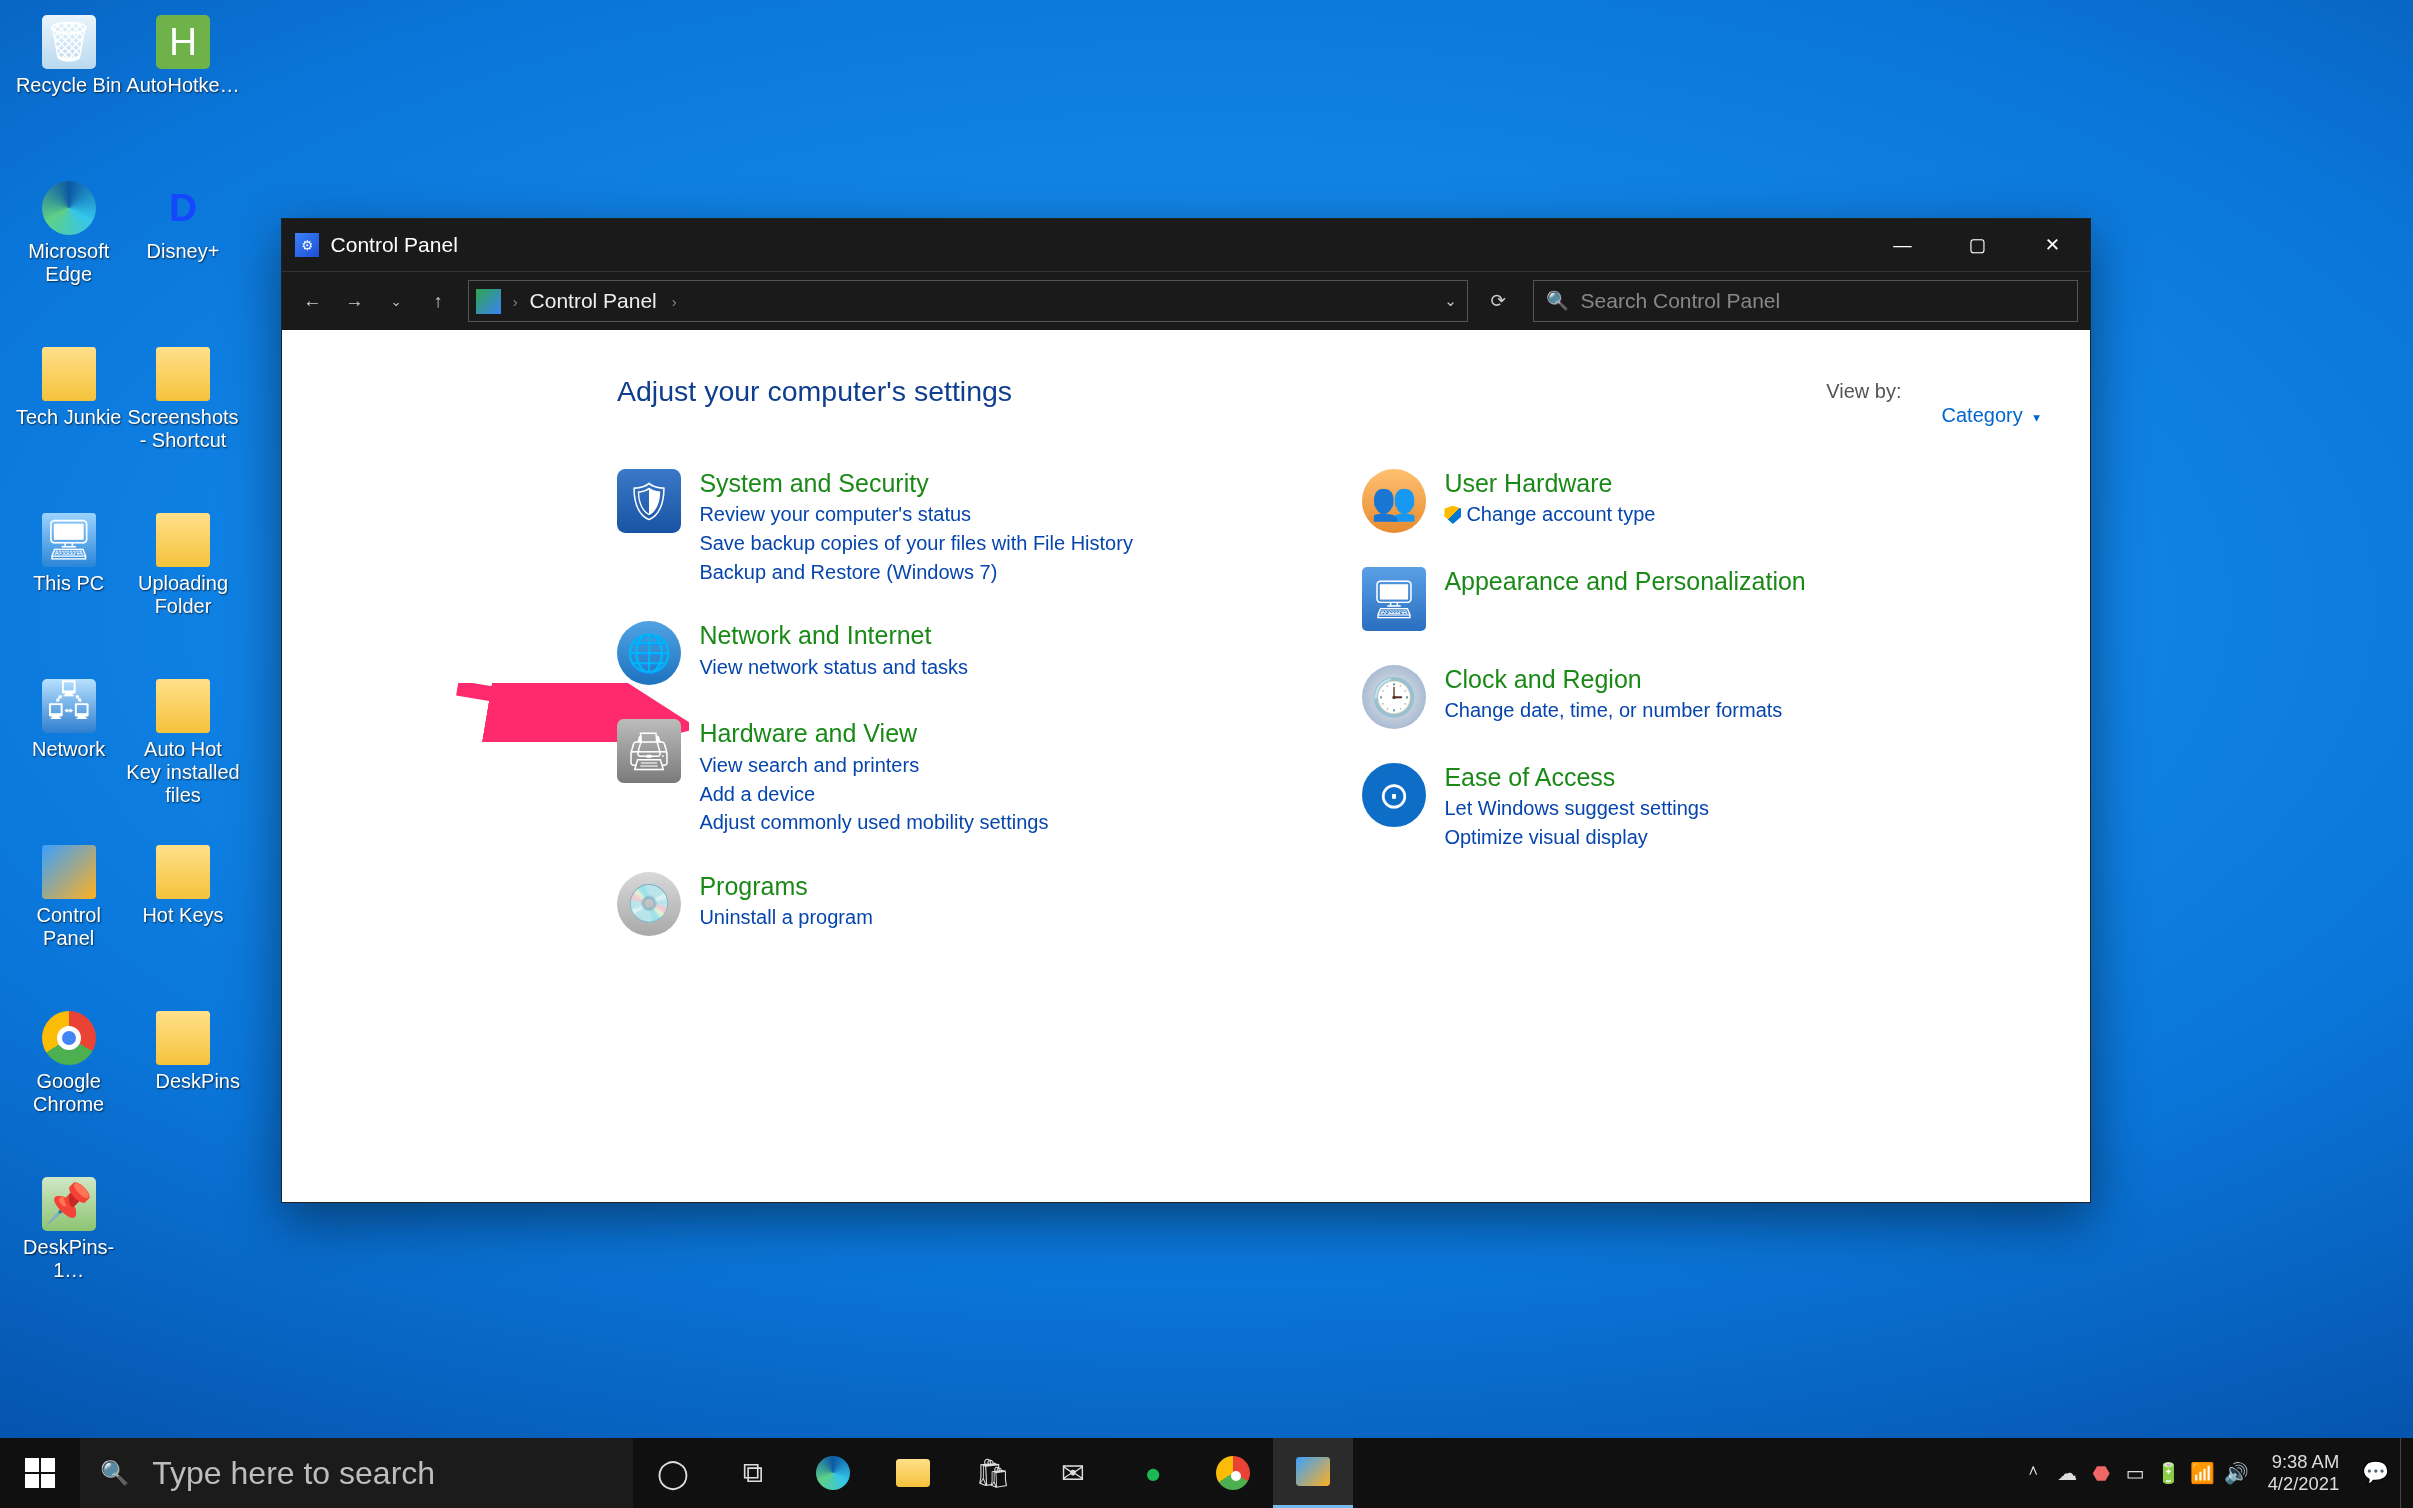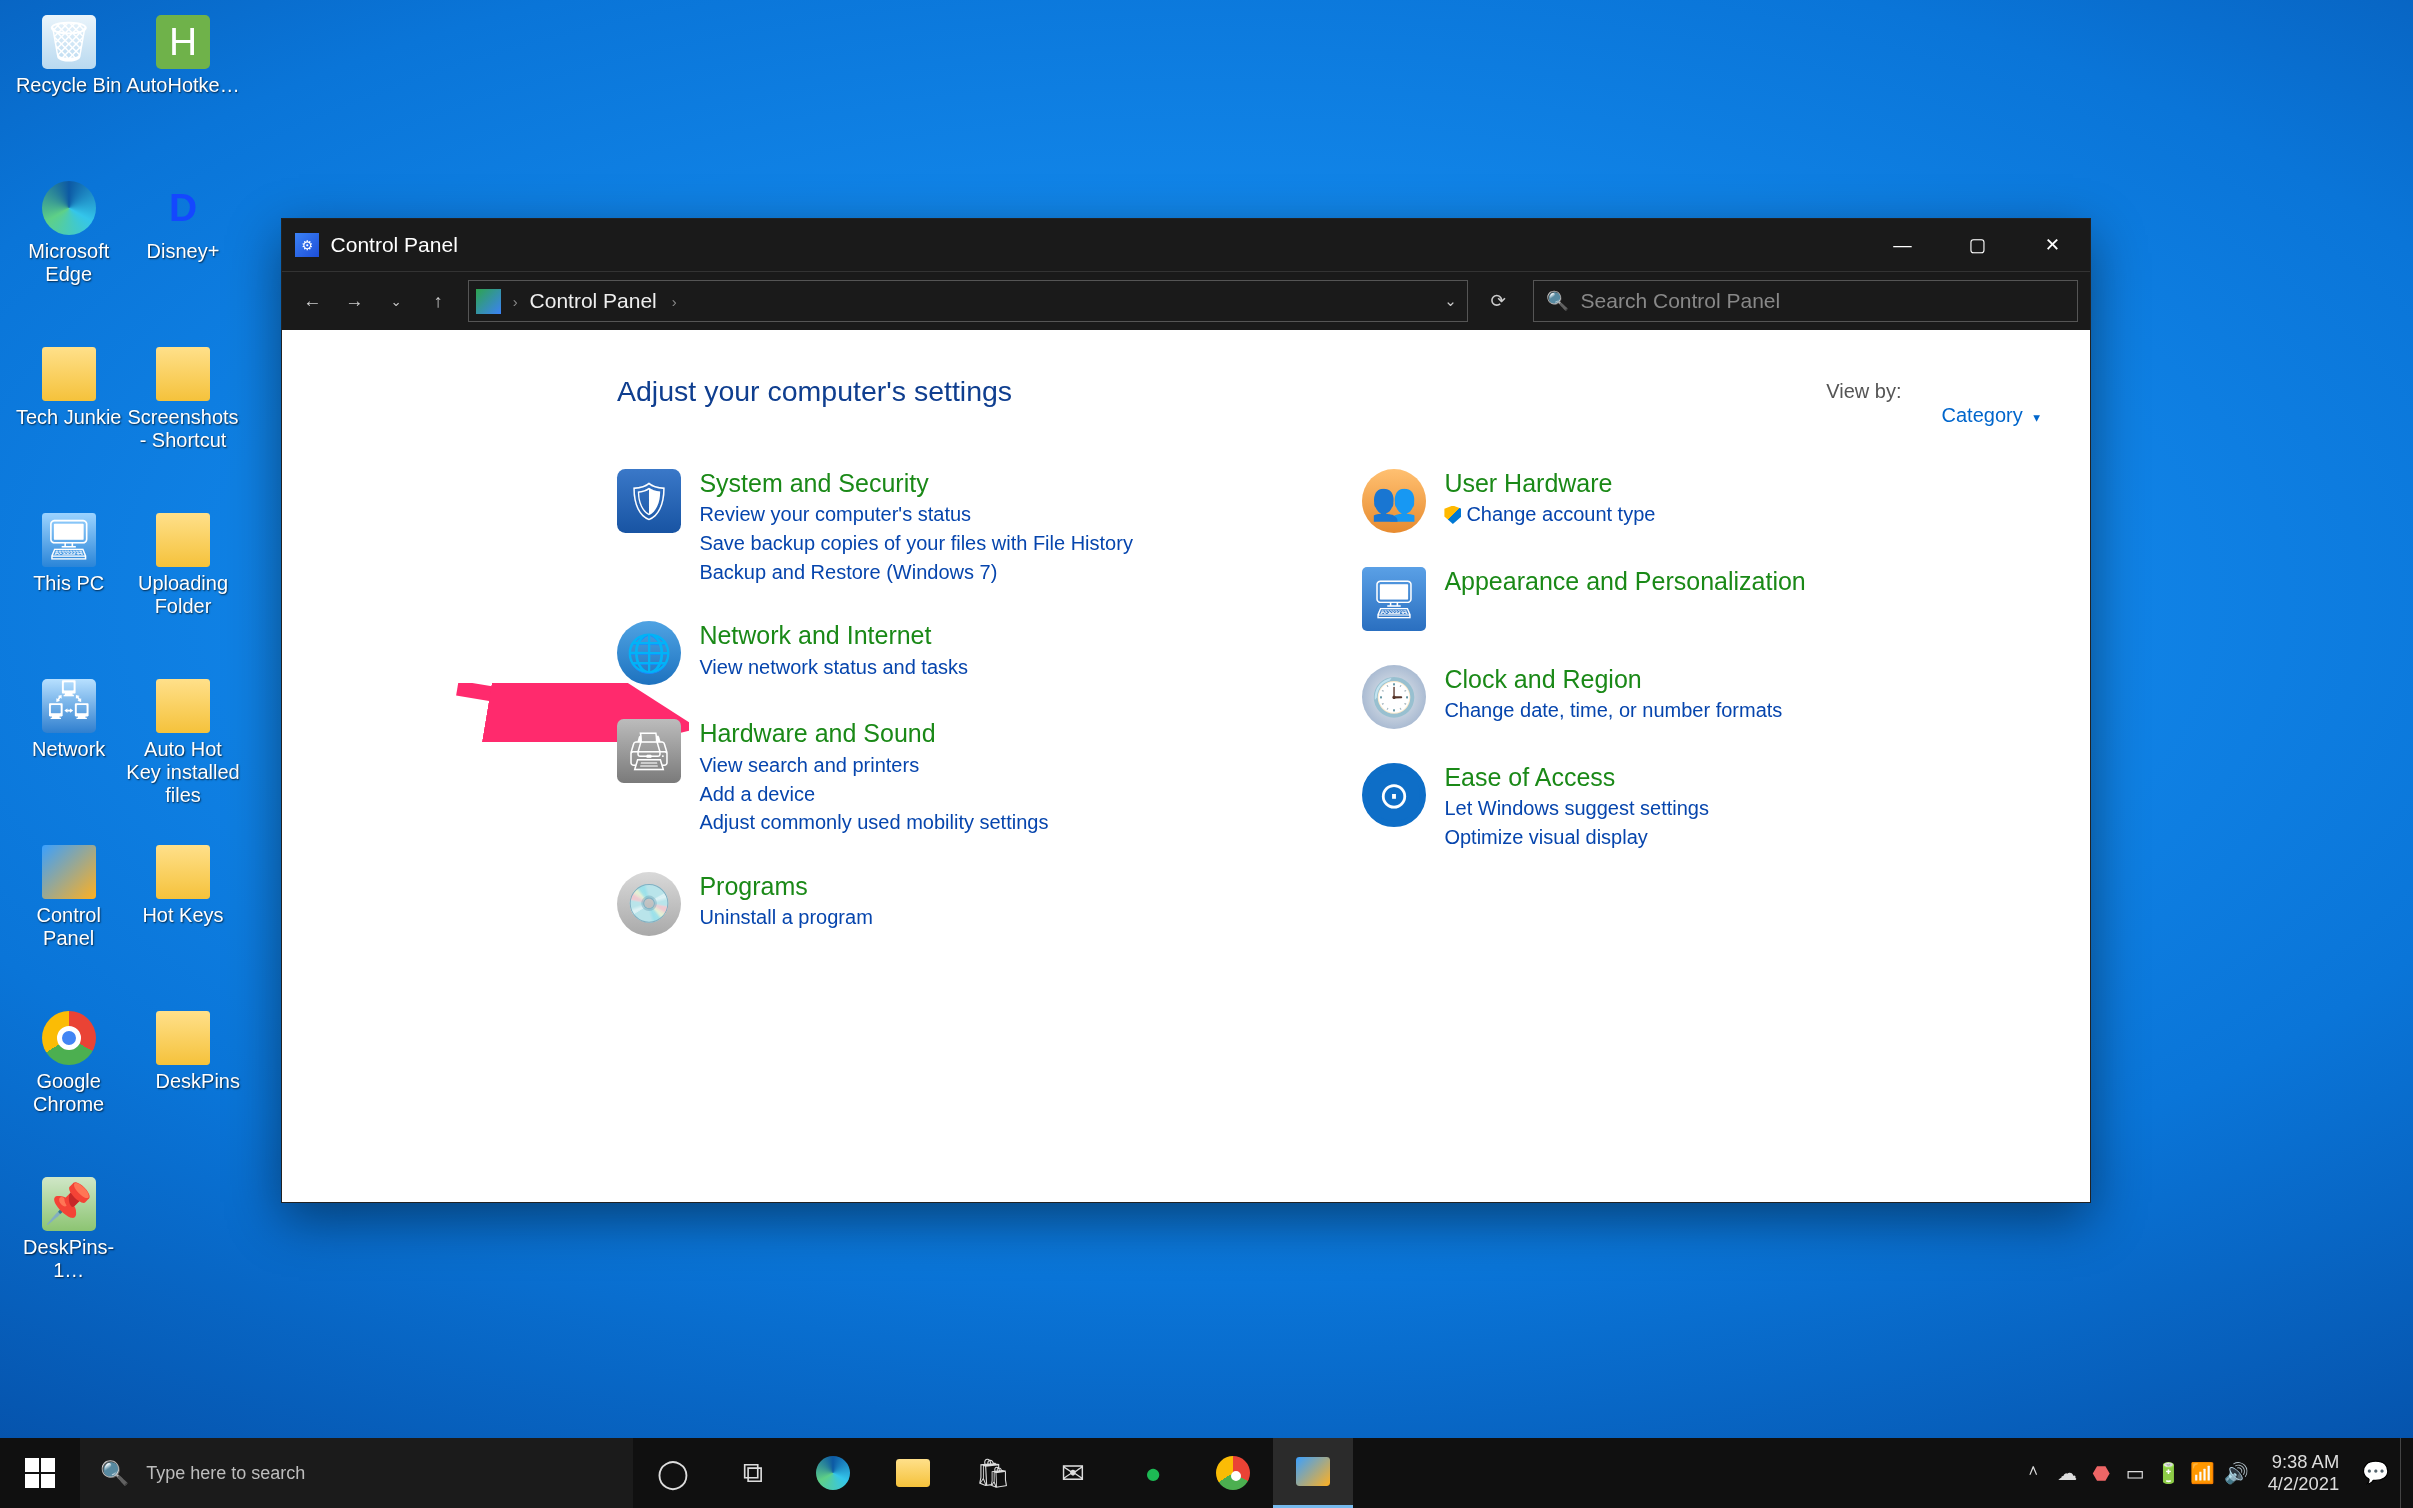--- a/index.html
+++ b/index.html
@@ -116,21 +116,21 @@
     width:80px;height:70px;display:flex;align-items:center;justify-content:center;cursor:pointer;
   }
   .start .winlogo{
     width:30px;height:30px;display:grid;grid-template-columns:1fr 1fr;grid-template-rows:1fr 1fr;gap:2.5px;
   }
   .start .winlogo span{background:#fff;}
   .tb-search {
     width:553px;height:70px;background:#1b1b1b;display:flex;align-items:center;padding:0 20px;cursor:text;
   }
   .tb-search .sicon{color:#ccc;font-size:23.5px;margin-right:17px;}
-  .tb-search .ph{color:#bdbdbd;font-size:18px;}
+  .tb-search .ph{color:#bdbdbd;font-size:32px;margin-left:6px;}
   .tb-btn{
     width:80px;height:70px;display:flex;align-items:center;justify-content:center;cursor:pointer;color:#ddd;font-size:28.5px;
   }
   .tb-btn.active{background:#2b2b2b;border-bottom:3.4px solid #76b9ed;}
   .tb-spacer{flex:1;}
   .tray{
     display:flex;align-items:center;height:70px;padding-right:5px;
   }
   .tray .ti{
     width:34px;height:70px;display:flex;align-items:center;justify-content:center;
@@ -283,21 +283,21 @@
       <div class="catg">
             <div class="cicon ci-sec">🛡</div>
             <div class="cbody"><div class="ctitle">System and Security</div><div class="clink">Review your computer's status</div><br><div class="clink">Save backup copies of your files with File History</div><br><div class="clink">Backup and Restore (Windows 7)</div><br></div>
           </div>
           <div class="catg">
             <div class="cicon ci-net">🌐</div>
             <div class="cbody"><div class="ctitle">Network and Internet</div><div class="clink">View network status and tasks</div><br></div>
           </div>
           <div class="catg">
             <div class="cicon ci-hw">🖨</div>
-            <div class="cbody"><div class="ctitle">Hardware and Sound</div><div class="clink">View search and printers</div><br><div class="clink">Add a device</div><br><div class="clink">Adjust commonly used mobility settings</div><br></div>
+            <div class="cbody"><div class="ctitle">Hardware and View</div><div class="clink">View search and printers</div><br><div class="clink">Add a device</div><br><div class="clink">Adjust commonly used mobility settings</div><br></div>
           </div>
           <div class="catg">
             <div class="cicon ci-prog">💿</div>
             <div class="cbody"><div class="ctitle">Programs</div><div class="clink">Uninstall a program</div><br></div>
           </div>
         </div>
       <div class="col" id="col-right">
           <div class="catg">
             <div class="cicon ci-user">👥</div>
             <div class="cbody"><div class="ctitle">User Hardware</div><div class="clink"><span class="shield"></span>Change account type</div><br></div>

